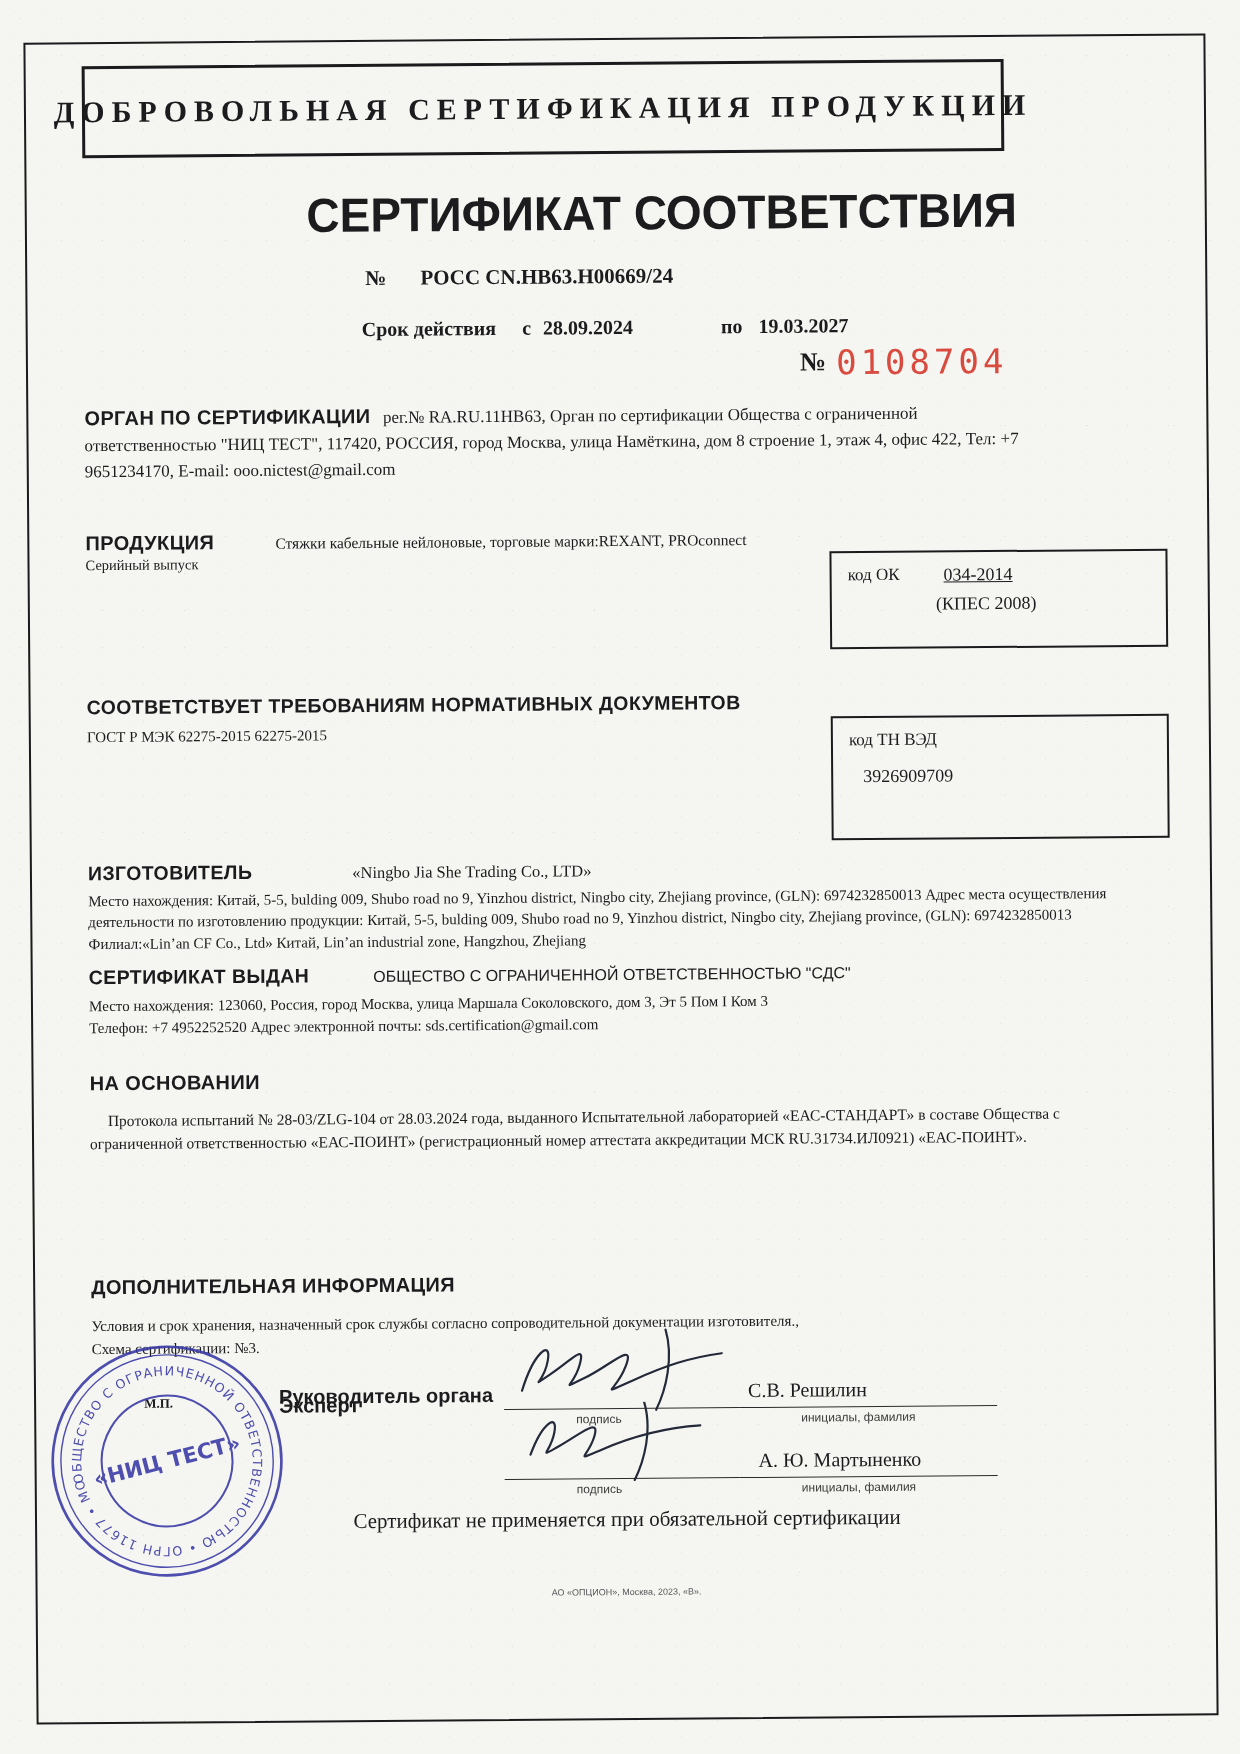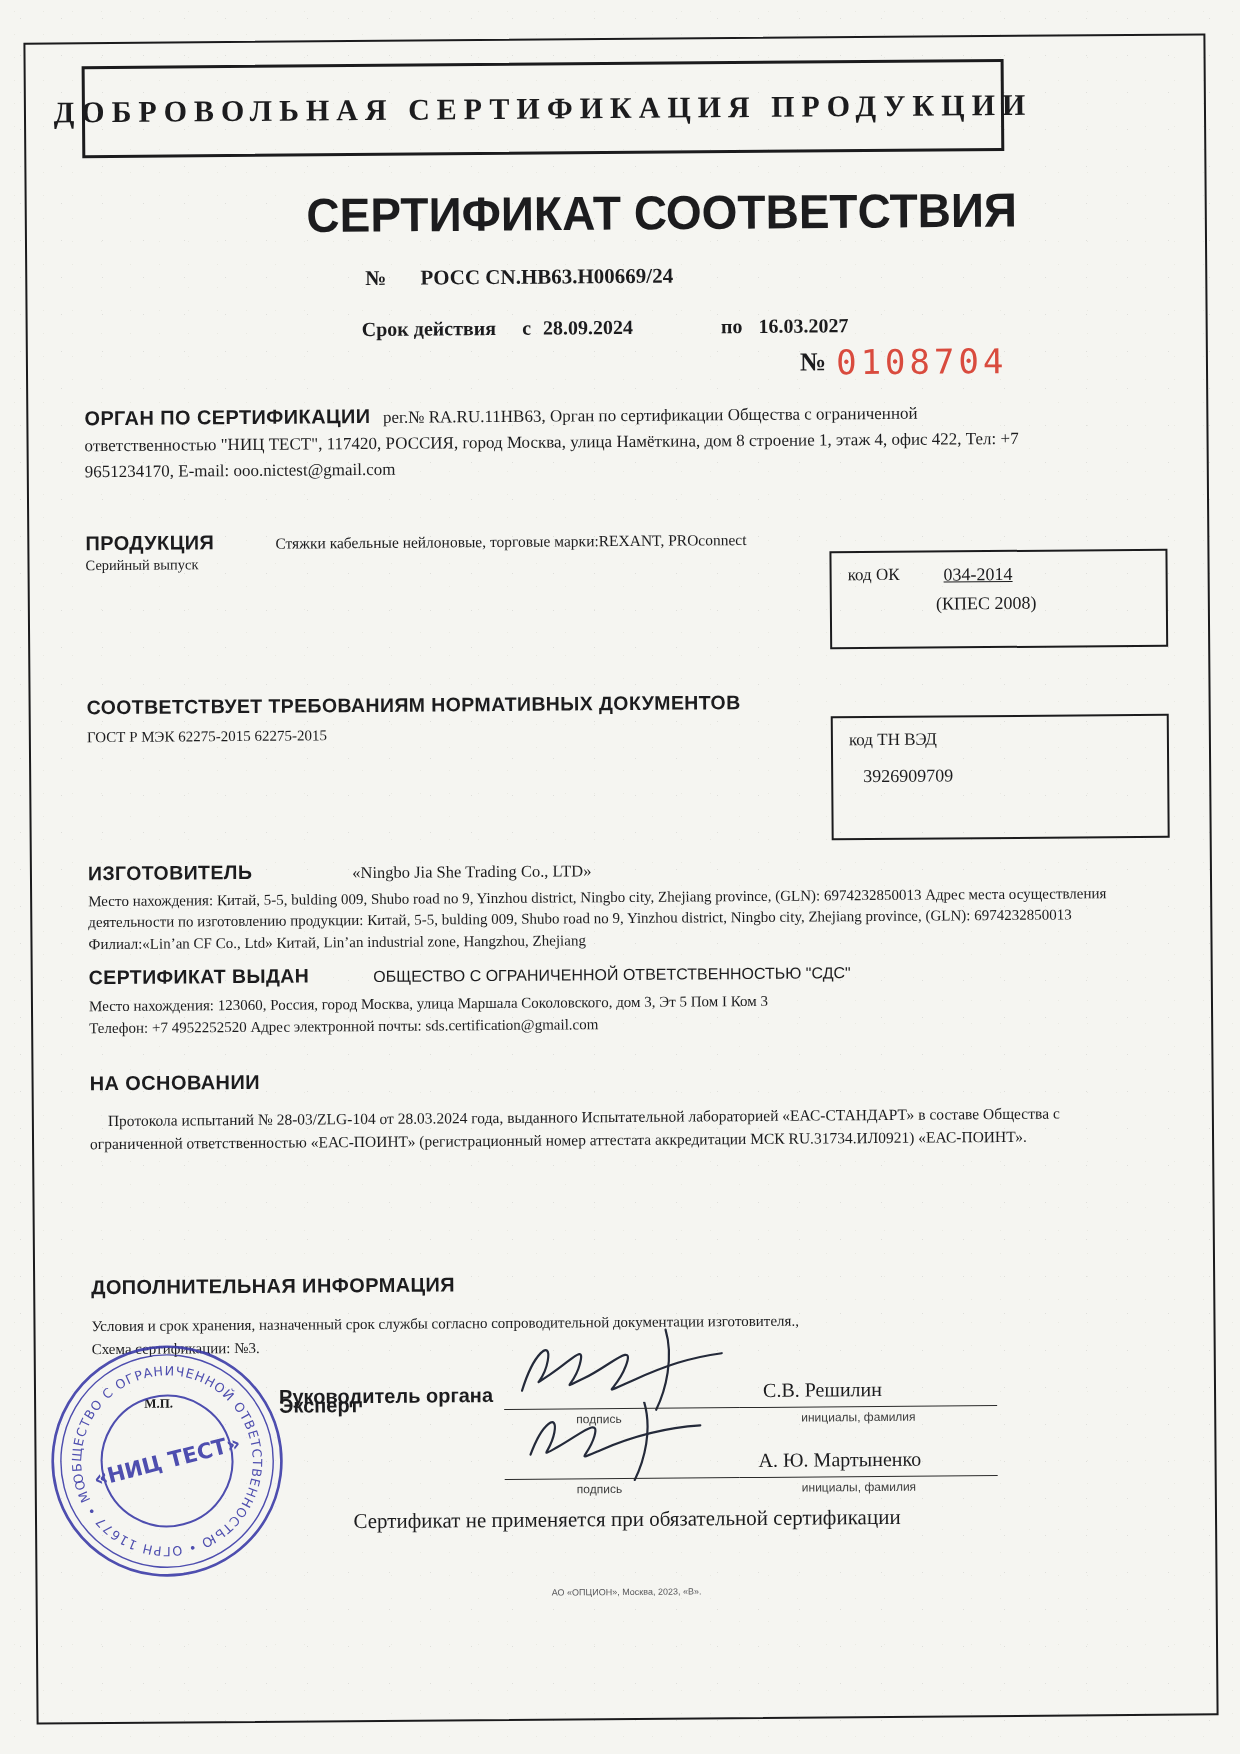--- a/index.html
+++ b/index.html
@@ -87,21 +87,21 @@
   .sig2{left:488px; top:1362px; width:205px; height:80px;}
   .uline{position:absolute; border-top:1.5px solid #2a2a2a; height:0;}
   .sigline1{left:468px; top:1368px; width:235px;}
   .sigline2{left:468px; top:1438px; width:235px;}
   .nameline1{left:703px; top:1368px; width:258px;}
   .nameline2{left:703px; top:1438px; width:258px;}
   .cap{position:absolute; font-family:"Liberation Sans", sans-serif; font-size:12px; color:#3c3c3c;}
   .sigcap1{left:540px; top:1372px;} .sigcap2{left:540px; top:1442px;}
   .namecap1{left:765px; top:1372px;} .namecap2{left:765px; top:1442px;}
   .sname{position:absolute; font-size:20px;}
-  .sname1{left:727px; top:1340px;text-align:right;} .sname2{left:722px; top:1410px;}
+  .sname1{left:712px; top:1340px;text-align:right;} .sname2{left:722px; top:1410px;}
   .note{position:absolute; left:60px; top:1467px; width:1060px; text-align:center; font-size:21px;}
   .imprint{position:absolute; left:0; top:1547px; width:100%; text-align:center;
     font-family:"Liberation Sans", sans-serif; font-size:9px; color:#57575a;}
 </style>
 </head>
 <body>
 
 <div class="page">
   <div class="frame">
 
@@ -109,21 +109,21 @@
       <span>ДОБРОВОЛЬНАЯ СЕРТИФИКАЦИЯ ПРОДУКЦИИ</span>
     </div>
 
     <div class="title">СЕРТИФИКАТ СООТВЕТСТВИЯ</div>
 
     <div class="num-line">
       <span class="no">№</span><span>РОСС CN.HB63.H00669/24</span>
     </div>
 
     <div class="validity">
-      <span>Срок действия</span><span class="g1">с</span><span class="g2">28.09.2024</span><span class="g3">по</span><span class="g4">16.03.2027</span>
+      <span>Срок действия</span><span class="g1">с</span><span class="g2">28.09.2024</span><span class="g3">по</span><span class="g4">19.03.2027</span>
     </div>
 
     <div class="blank-num">
       <span class="no">№</span><span class="digits">0108704</span>
     </div>
 
     <p class="org">
       <span class="h">ОРГАН ПО СЕРТИФИКАЦИИ</span>
       <span>рег.№ RA.RU.11НВ63, Орган по сертификации Общества с ограниченной ответственностью "НИЦ ТЕСТ", 117420, РОССИЯ, город Москва, улица Намёткина, дом 8 строение 1, этаж 4, офис 422, Тел: +7 9651234170, E-mail: ooo.nictest@gmail.com</span>
     </p>

